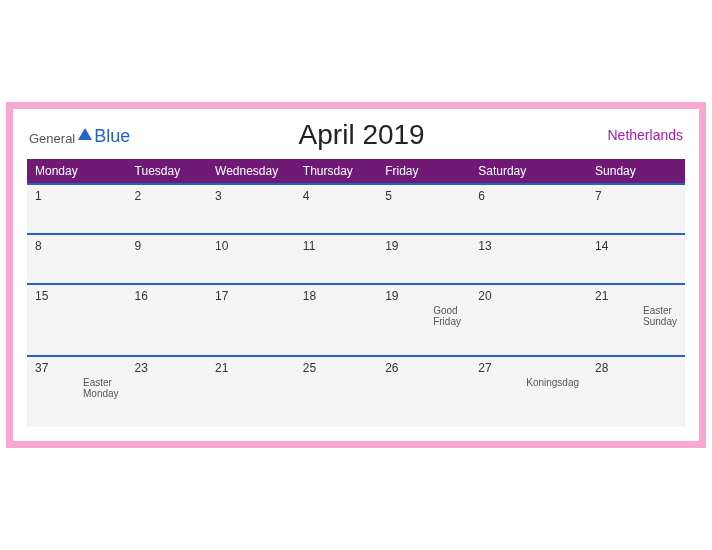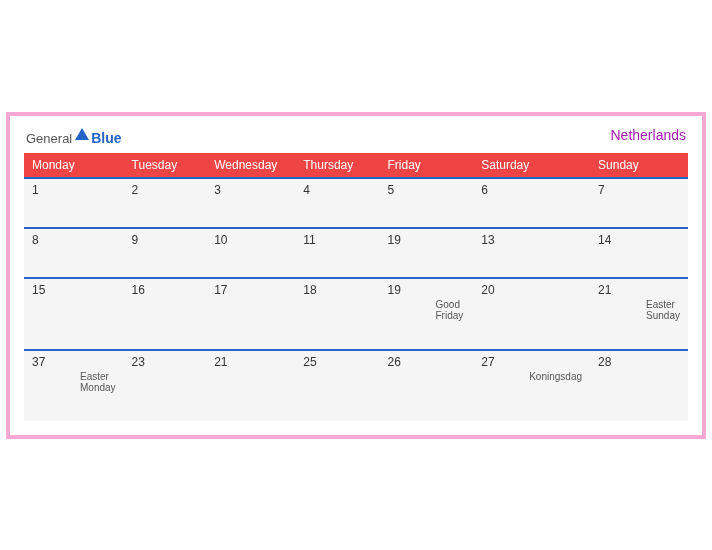--- a/index.html
+++ b/index.html
@@ -8,44 +8,44 @@
       background: #fff;
       width: 712px;
       height: 550px;
       display: flex;
       align-items: center;
       justify-content: center;
     }
     .calendar-wrapper {
       width: 700px;
       background: #fff;
-      border: 4px solid #f9a8d4;
+      border: 7px solid #f9a8d4;
       padding: 10px 14px 14px 14px;
     }
     .header {
       display: flex;
       align-items: center;
       justify-content: space-between;
       margin-bottom: 8px;
       padding: 0 2px;
     }
     .logo {
       display: flex;
       align-items: flex-end;
       line-height: 1;
     }
     .logo-general {
       font-size: 13px;
       color: #555;
       font-weight: normal;
     }
     .logo-blue {
-      font-size: 14px;
+      font-size: 18px;
       color: #2563c7;
-      font-weight: bold;
+      font-weight: normal;
     }
     .logo-icon {
       width: 18px;
       height: 18px;
       margin-left: 1px;
       margin-bottom: 1px;
     }
     .title {
       font-size: 28px;
       font-weight: normal;
@@ -57,21 +57,21 @@
       font-size: 14px;
       color: #a21caf;
       text-align: right;
       min-width: 90px;
     }
     .calendar-table {
       width: 100%;
       border-collapse: collapse;
     }
     .calendar-table thead tr {
-      background: #ef4444;
+      background: #701a75;
       color: #fff;
     }
     .calendar-table thead th {
       padding: 5px 8px;
       font-size: 12px;
       font-weight: normal;
       text-align: left;
       border: none;
     }
     .calendar-table tbody tr {
@@ -108,20 +108,21 @@
 <div class="calendar-wrapper">
   <div class="header">
     <div class="logo">
       <span class="logo-general">General</span>
       <svg class="logo-icon" viewBox="0 0 18 18">
         <polygon points="9,2 16,14 2,14" fill="#2563c7"></polygon>
       </svg>
       <br>
       <span class="logo-blue">Blue</span>
     </div>
+    <div class="title">April 2019</div>
     <div class="country">Netherlands</div>
   </div>
 
   <table class="calendar-table">
     <thead>
       <tr>
         <th>Monday</th>
         <th>Tuesday</th>
         <th>Wednesday</th>
         <th>Thursday</th>

